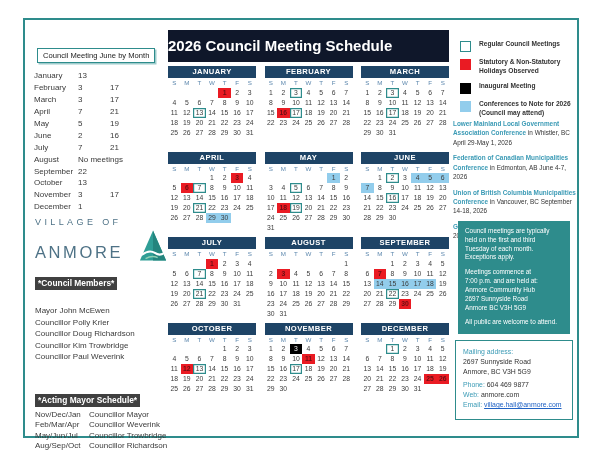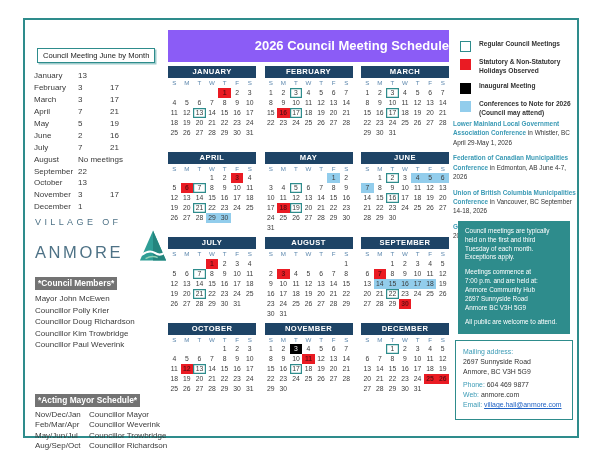--- a/index.html
+++ b/index.html
@@ -2,36 +2,36 @@
 <html><head>
 <meta charset="utf-8">
 <style>
   * { box-sizing: border-box; margin: 0; padding: 0; }
   body { margin: 0; background: #fff; font-family: "Liberation Sans", sans-serif; }
   .page { position: relative; width: 600px; height: 456px; background: #fff; overflow: hidden; }
   .frame { position: absolute; left: 23px; top: 18px; width: 556px; height: 420px; border: 2.5px solid #2E8C8C; }
 
   
   .title-bar { position: absolute; left: 168px; top: 30px; width: 281px; height: 32px;
-    background: #8b5cf6; color: #fff; font-weight: bold; font-size: 13px; text-align: right; line-height: 32px; }
+    background: #0f172a; color: #fff; font-weight: bold; font-size: 15px; text-align: left; line-height: 32px; }
 
   
   .list-title { position: absolute; left: 37px; top: 48px; padding: 2px 5px; border: 1px solid #2E8C8C;
     box-shadow: 1.5px 1.5px 0 #9ecccc; font-size: 7.6px; color: #222; background: #fff; }
   .mlist { position: absolute; left: 34px; top: 70px; }
   .mrow { display: grid; grid-template-columns: 44px 32px auto; height: 11.9px; align-items: center; white-space: nowrap; }
   .mrow span { font-size: 8px; color: #3a3a3a; }
 
   .logo { position: absolute; left: 35px; top: 217px; display: flex; align-items: flex-end; gap: 16px; }
   .logo-line1 { font-size: 9px; letter-spacing: 3.4px; color: #4e7286; }
   .logo-line2 { font-size: 16.5px; letter-spacing: 2.6px; color: #4e7286; margin-top: 16px; }
 
-  .sec-h { display: inline-block; background: #737373; color: #fff; font-size: 8.4px; font-weight: bold; padding: 1.5px 3px; }
+  .sec-h { display: inline-block; background: #404040; color: #fff; font-size: 8.4px; font-weight: bold; padding: 1.5px 3px; }
   .members { position: absolute; left: 35px; top: 272px; }
-  .members-list { margin-top: 3px; }
+  .members-list { margin-top: 15px; }
   .member { font-size: 8px; color: #3a3a3a; line-height: 11.6px; white-space: nowrap; }
   .acting { position: absolute; left: 35px; top: 352px; margin-top: 37px; }
   .acting-list { margin-top: 3px; }
   .arow { display: grid; grid-template-columns: 54px auto; line-height: 10.3px; white-space: nowrap; }
   .arow span { font-size: 8px; color: #3a3a3a; }
 
   
   .calgrid { position: absolute; left: 168px; top: 66px; display: grid;
     grid-template-columns: repeat(3, 88px); column-gap: 8.5px; grid-template-rows: repeat(4, 85.5px); align-items: start; }
   .month { width: 88px; }

